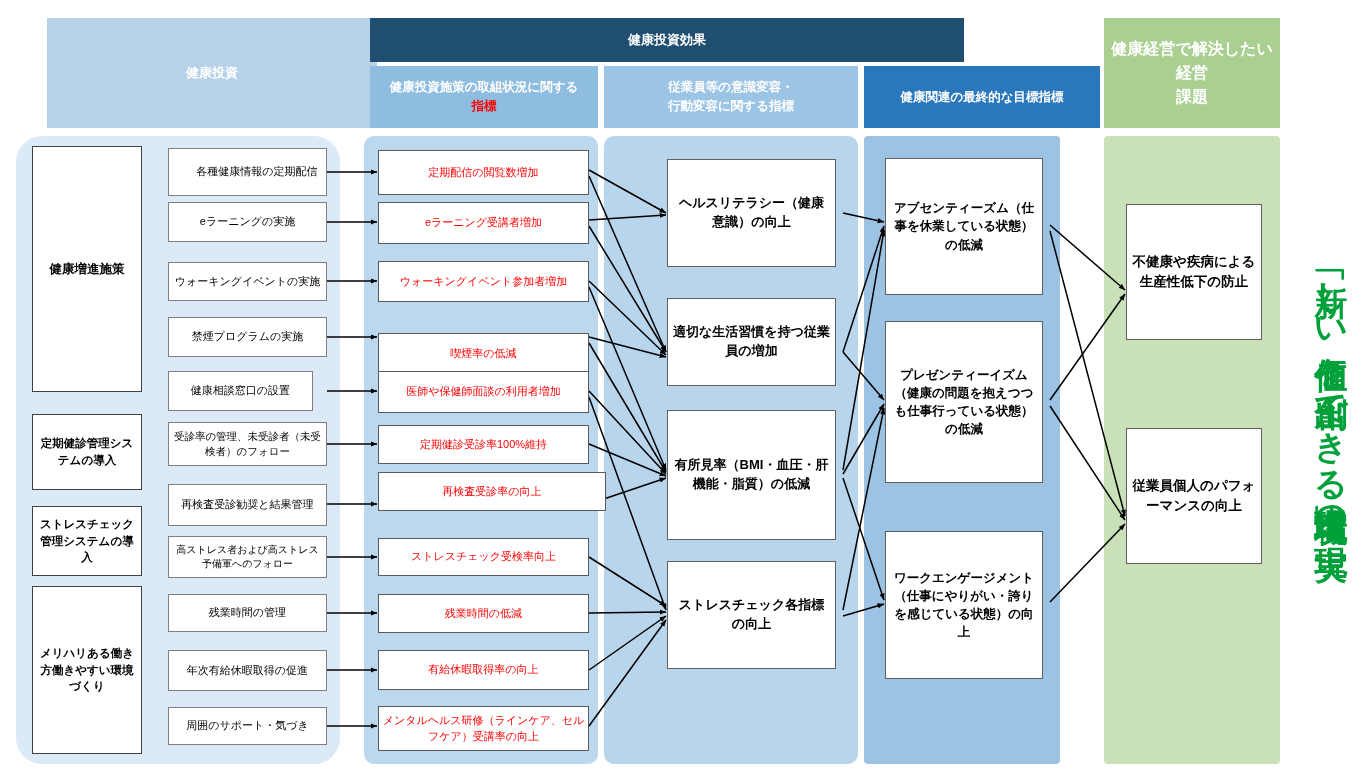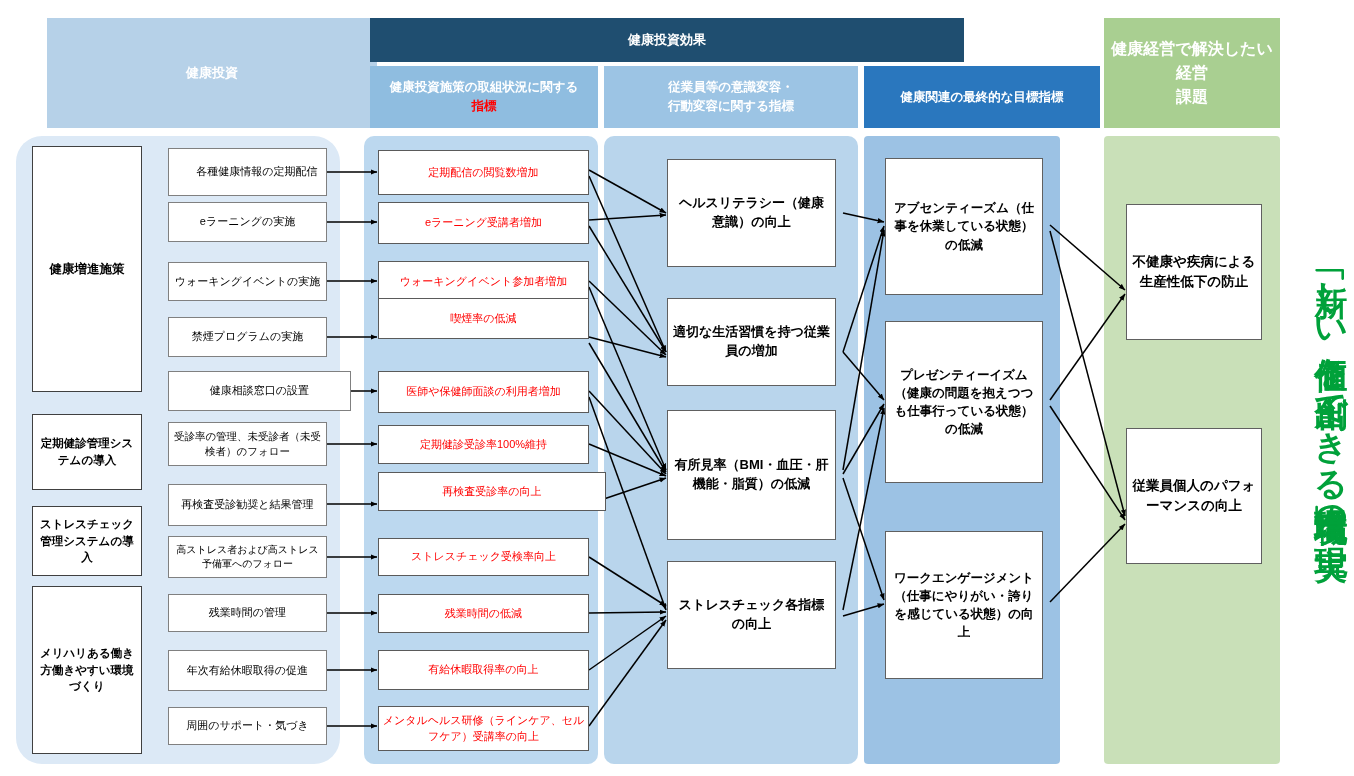--- a/index.html
+++ b/index.html
@@ -154,32 +154,32 @@
 
   <div class="box cat" style="left:32px;top:146px;width:110px;height:246px;">健康増進施策</div>
   <div class="box cat" style="left:32px;top:414px;width:110px;height:76px;font-size:11.5px;">定期健診管理システムの導入</div>
   <div class="box cat" style="left:32px;top:506px;width:110px;height:70px;font-size:11.5px;">ストレスチェック管理システムの導入</div>
   <div class="box cat" style="left:32px;top:586px;width:110px;height:168px;font-size:11.5px;">メリハリある働き方働きやすい環境づくり</div>
 
   <div class="box act" style="left:168px;top:148px;width:159px;height:48px;padding-left:22px;">各種健康情報の定期配信</div>
   <div class="box act" style="left:168px;top:202px;width:159px;height:40px;">eラーニングの実施</div>
   <div class="box act" style="left:168px;top:262px;width:159px;height:39px;">ウォーキングイベントの実施</div>
   <div class="box act" style="left:168px;top:317px;width:159px;height:40px;">禁煙プログラムの実施</div>
-  <div class="box act" style="left:168px;top:371px;width:183px;height:40px;">健康相談窓口の設置</div>
+  <div class="box act" style="left:168px;top:371px;width:145px;height:40px;">健康相談窓口の設置</div>
   <div class="box act" style="left:168px;top:422px;width:159px;height:44px;font-size:10.5px;">受診率の管理、未受診者（未受検者）のフォロー</div>
   <div class="box act" style="left:168px;top:484px;width:159px;height:42px;text-align:right;">再検査受診勧奨と結果管理</div>
   <div class="box act" style="left:168px;top:536px;width:159px;height:42px;font-size:10px;">高ストレス者および高ストレス予備軍へのフォロー</div>
   <div class="box act" style="left:168px;top:594px;width:159px;height:38px;">残業時間の管理</div>
   <div class="box act" style="left:168px;top:650px;width:159px;height:41px;">年次有給休暇取得の促進</div>
   <div class="box act" style="left:168px;top:707px;width:159px;height:38px;">周囲のサポート・気づき</div>
 
   <div class="box kpi" style="left:378px;top:150px;width:211px;height:45px;">定期配信の閲覧数増加</div>
   <div class="box kpi" style="left:378px;top:202px;width:211px;height:42px;">eラーニング受講者増加</div>
   <div class="box kpi" style="left:378px;top:261px;width:211px;height:41px;">ウォーキングイベント参加者増加</div>
-  <div class="box kpi" style="left:378px;top:298px;width:211px;height:41px;">喫煙率の低減</div>
+  <div class="box kpi" style="left:378px;top:333px;width:211px;height:41px;">喫煙率の低減</div>
   <div class="box kpi" style="left:378px;top:371px;width:211px;height:42px;">医師や保健師面談の利用者増加</div>
   <div class="box kpi" style="left:378px;top:425px;width:211px;height:39px;">定期健診受診率100%維持</div>
   <div class="box kpi" style="left:378px;top:472px;width:228px;height:39px;">再検査受診率の向上</div>
   <div class="box kpi" style="left:378px;top:538px;width:211px;height:38px;">ストレスチェック受検率向上</div>
   <div class="box kpi" style="left:378px;top:594px;width:211px;height:39px;">残業時間の低減</div>
   <div class="box kpi" style="left:378px;top:650px;width:211px;height:40px;text-align:right;">有給休暇取得率の向上</div>
   <div class="box kpi" style="left:378px;top:706px;width:211px;height:45px;">メンタルヘルス研修（ラインケア、セルフケア）受講率の向上</div>
 
   <div class="box beh" style="left:667px;top:159px;width:169px;height:108px;">ヘルスリテラシー（健康意識）の向上</div>
   <div class="box beh" style="left:667px;top:298px;width:169px;height:88px;">適切な生活習慣を持つ従業員の増加</div>

